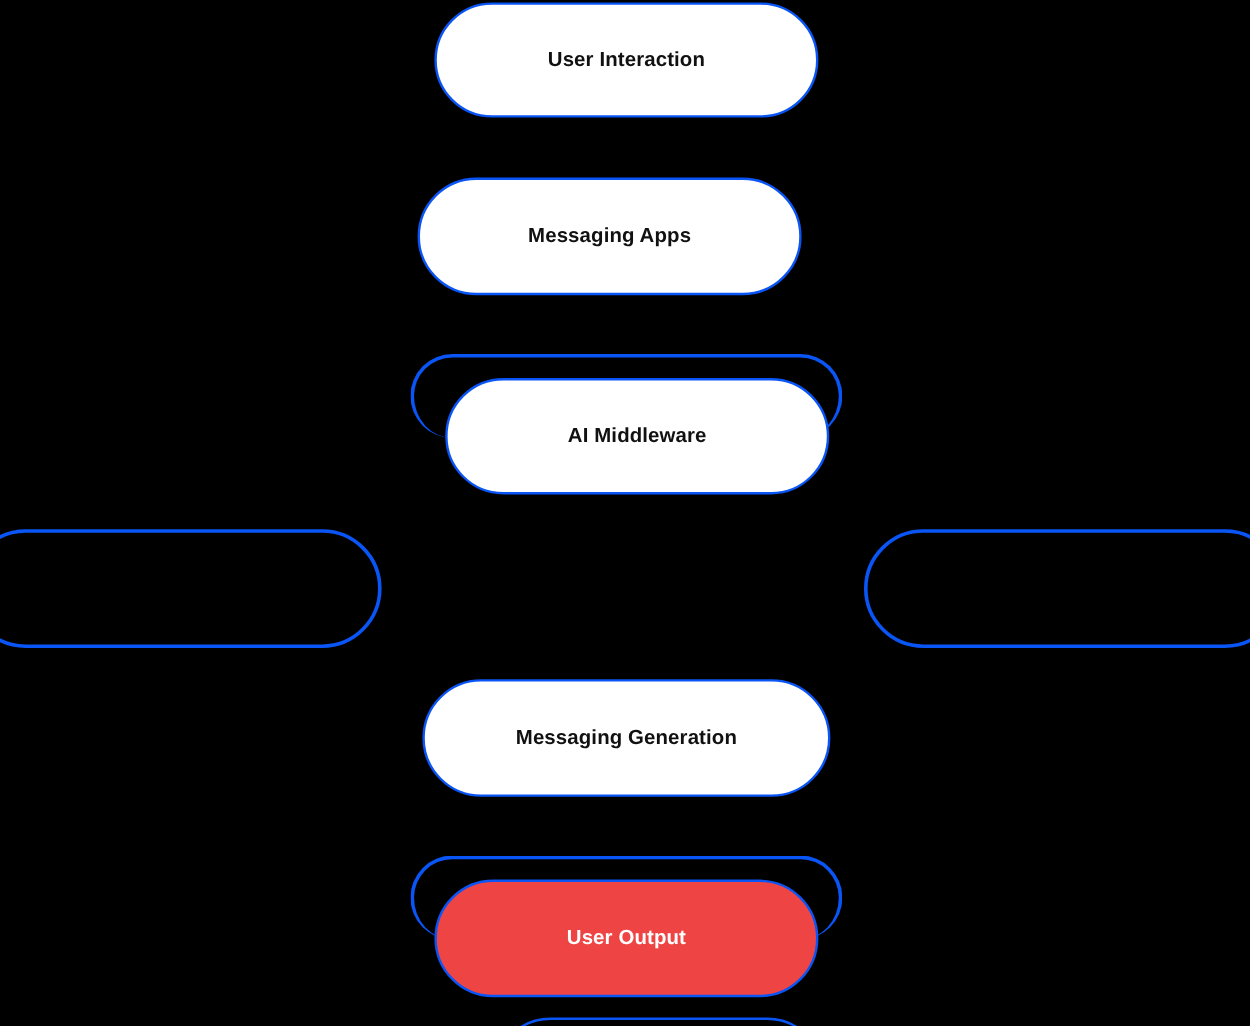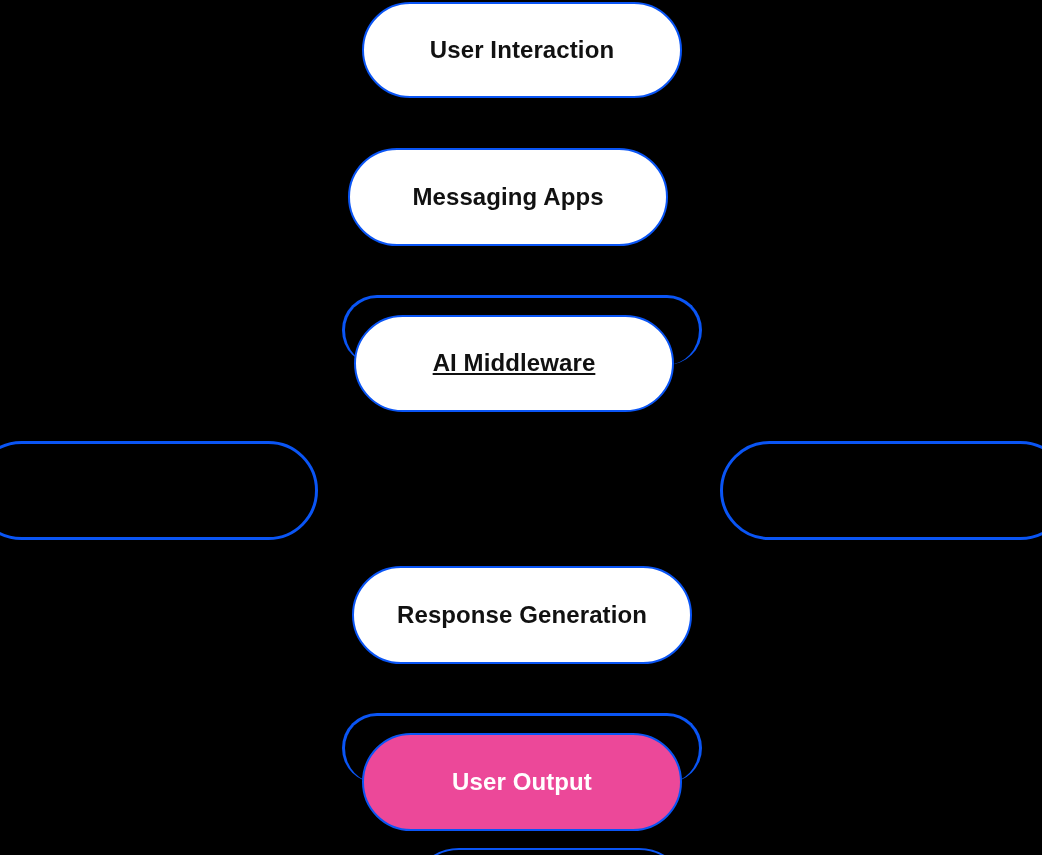--- a/index.html
+++ b/index.html
@@ -26,35 +26,35 @@
 
   
   .node {
     position: absolute;
     box-sizing: border-box;
     display: flex;
     align-items: center;
     justify-content: center;
     border-radius: 999px;
     border: 2px solid #0a55f5;
-    font-size: 24px;
+    font-size: 17px;
     font-weight: bold;
     letter-spacing: 0.1px;
     text-align: center;
     line-height: 1.1;
     white-space: nowrap;
   }
 
   .node.filled-white {
     background: #ffffff;
     color: #111111;
   }
 
   .node.filled-accent {
-    background: #ec4899;
+    background: #ef4444;
     color: #ffffff;
     border-color: #0a55f5;
   }
 
   .node.outline-only {
     background: transparent;
     color: transparent;
     border-width: 3px;
   }
 
@@ -82,34 +82,34 @@
   <div class="node filled-white" style="left:362px; top:2px; width:320px; height:96px;">
     <span class="node-label">User Interaction</span>
   </div>
 
   <div class="node filled-white" style="left:348px; top:148px; width:320px; height:98px;">
     <span class="node-label">Messaging Apps</span>
   </div>
 
   <div class="wrap-arc" style="left:342px; top:295px; width:360px; height:70px;"></div>
 
-  <div class="node filled-white" style="left:354px; top:315px; width:320px; height:97px;text-decoration:underline;">
+  <div class="node filled-white" style="left:371px; top:315px; width:320px; height:97px;">
     <span class="node-label">AI Middleware</span>
   </div>
 
   <div class="node outline-only" style="left:-28px; top:441px; width:346px; height:99px;">
     <span class="node-label"></span>
   </div>
 
   <div class="node outline-only" style="left:720px; top:441px; width:350px; height:99px;">
     <span class="node-label"></span>
   </div>
 
   <div class="node filled-white" style="left:352px; top:566px; width:340px; height:98px;">
-    <span class="node-label">Response Generation</span>
+    <span class="node-label">Messaging Generation</span>
   </div>
 
   <div class="wrap-arc" style="left:342px; top:713px; width:360px; height:70px;"></div>
 
   <div class="node filled-accent" style="left:362px; top:733px; width:320px; height:98px;">
     <span class="node-label">User Output</span>
   </div>
 
   <div class="node outline-only" style="left:410px; top:848px; width:278px; height:98px; border-width:2px;">
     <span class="node-label"></span>

